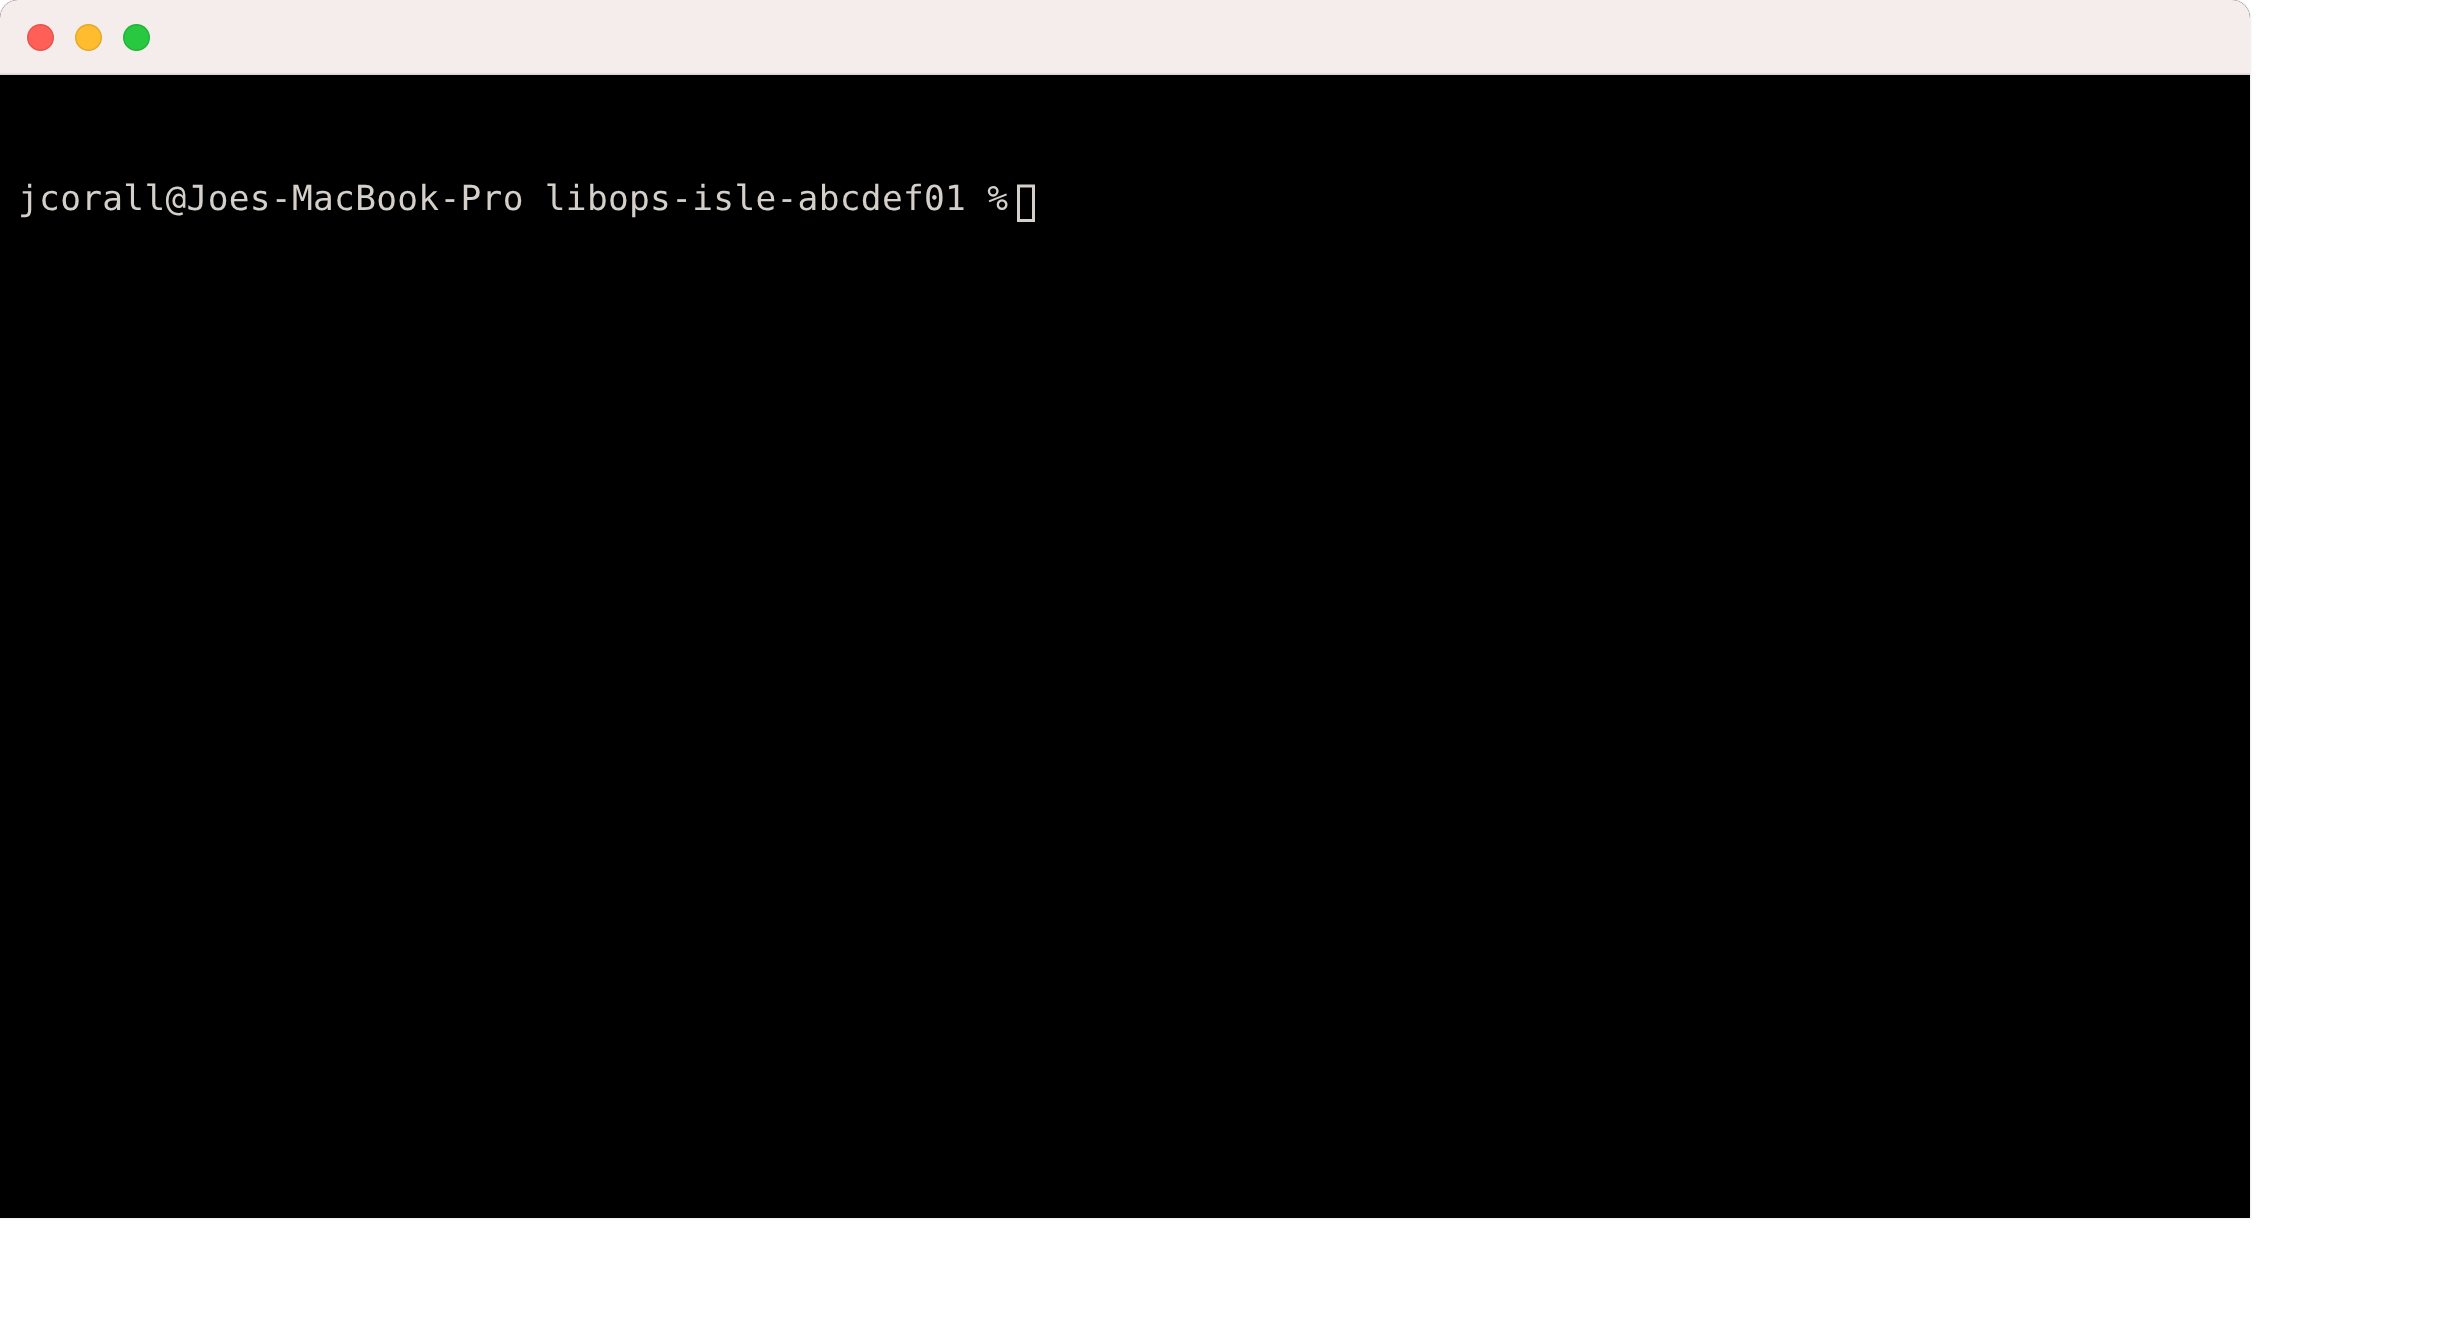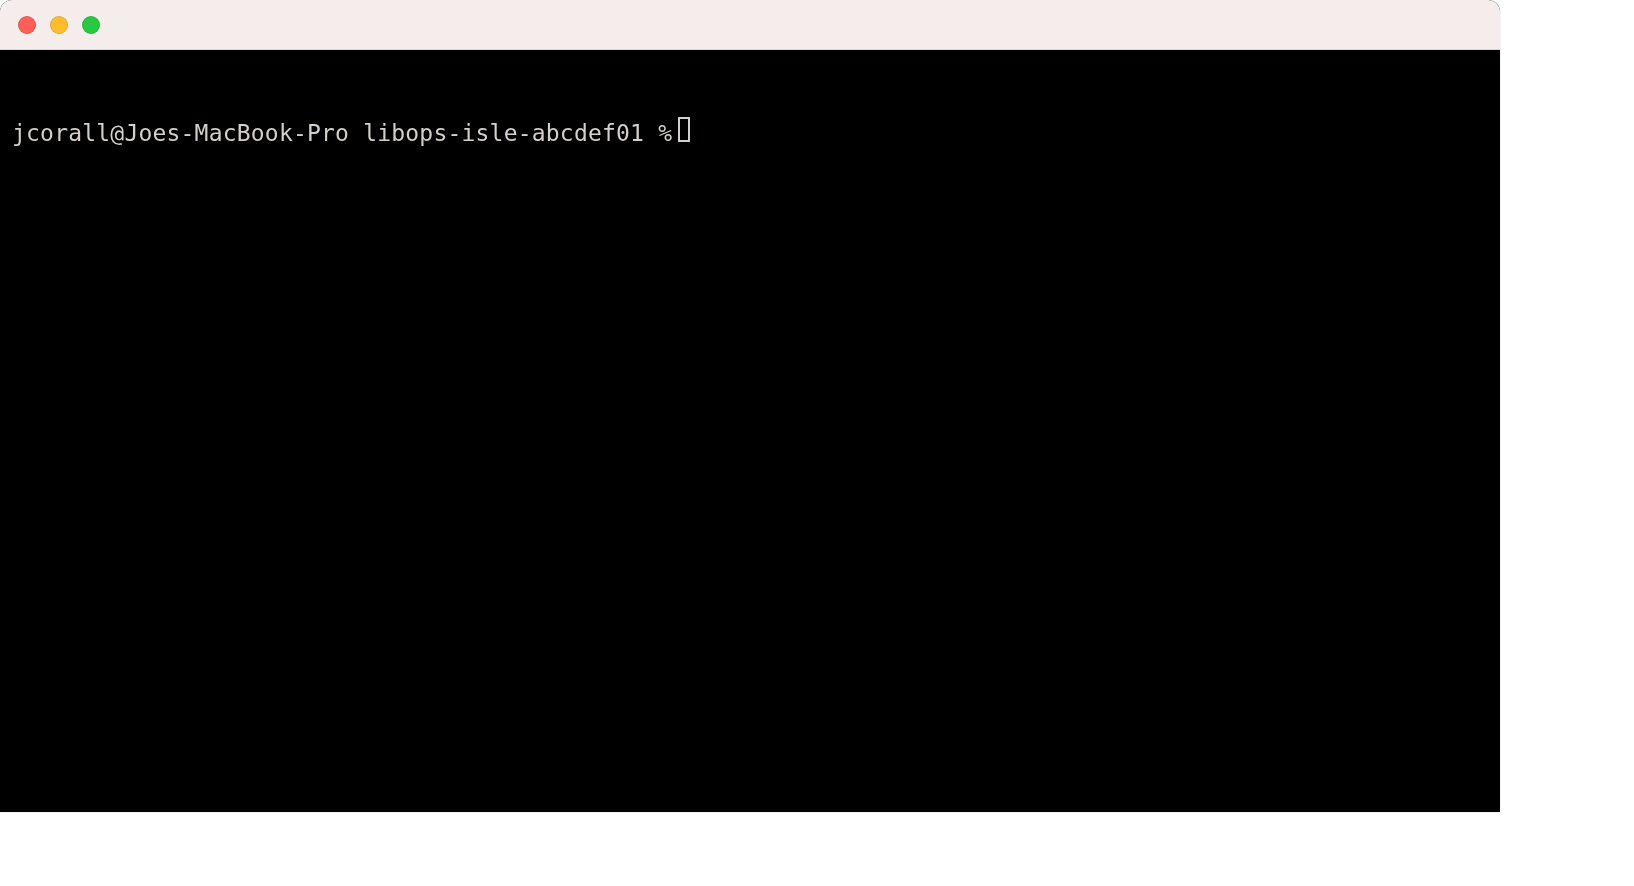--- a/index.html
+++ b/index.html
@@ -64,21 +64,21 @@
       font-size: 23px;
       line-height: 1.35;
       height: calc(100% - 50px);
       font-family: 'SF Mono', 'Monaco', 'Menlo', 'Consolas', monospace;
       white-space: pre;
       letter-spacing: 0.2px;
     }
     
     .prompt-line {
       display: flex;
-      align-items: flex-start;
+      align-items: flex-end;
     }
     
     .cursor {
       display: inline-block;
       width: 12px;
       height: 25px;
       border: 2px solid #d4cfc9;
       margin-left: 6px;
       vertical-align: middle;
       position: relative;

